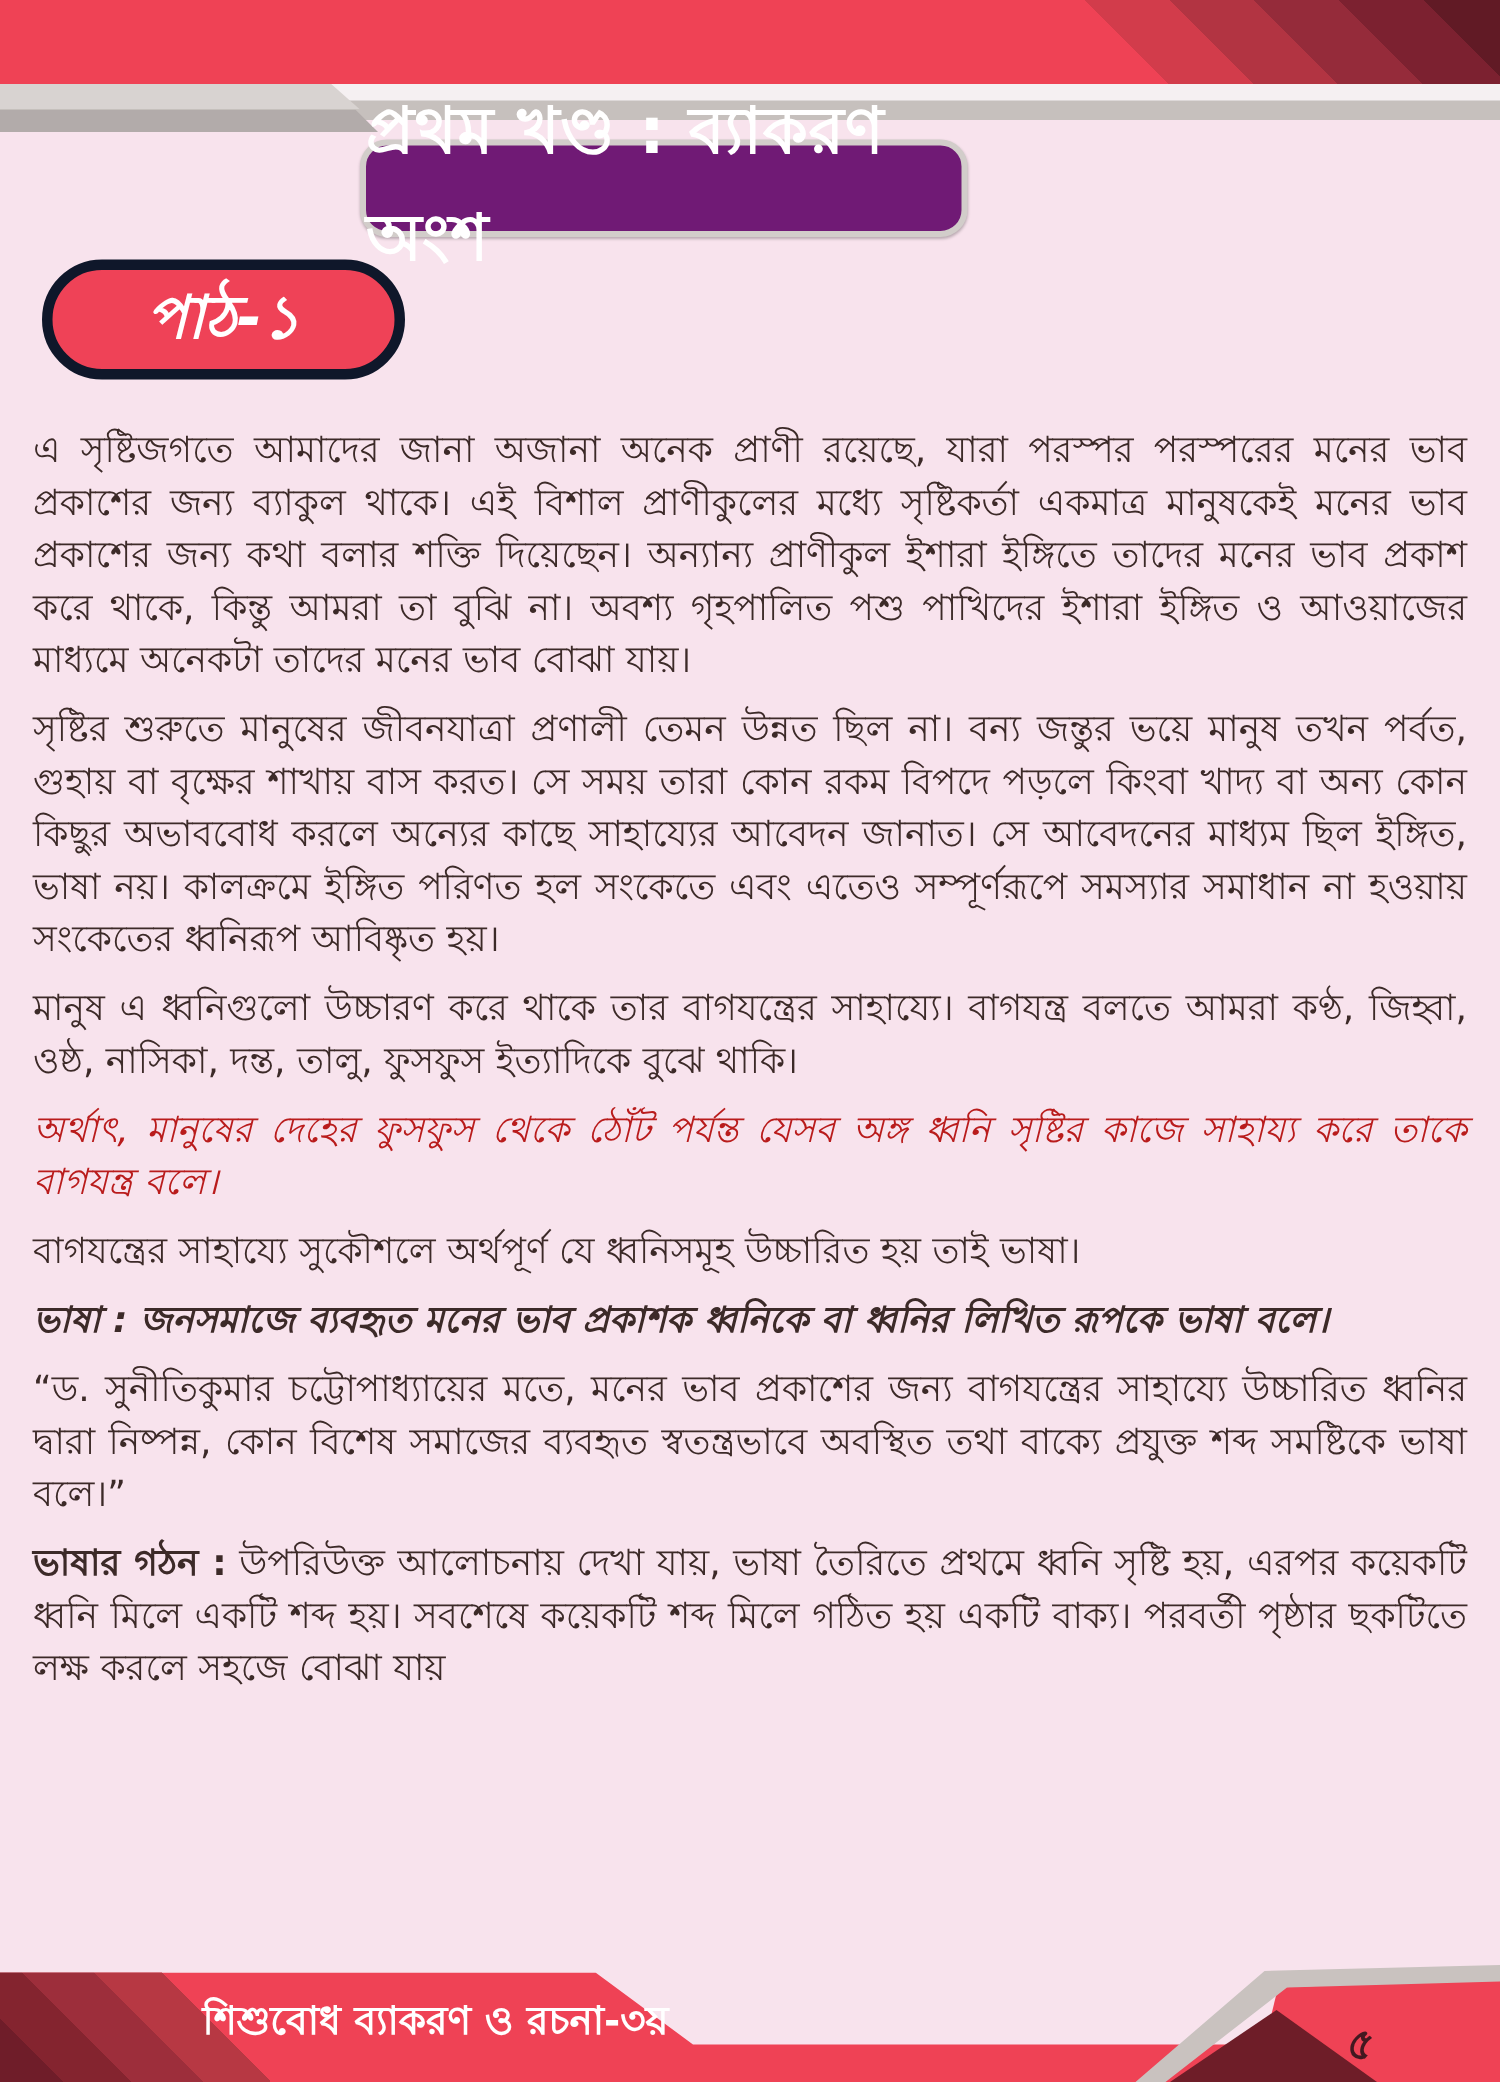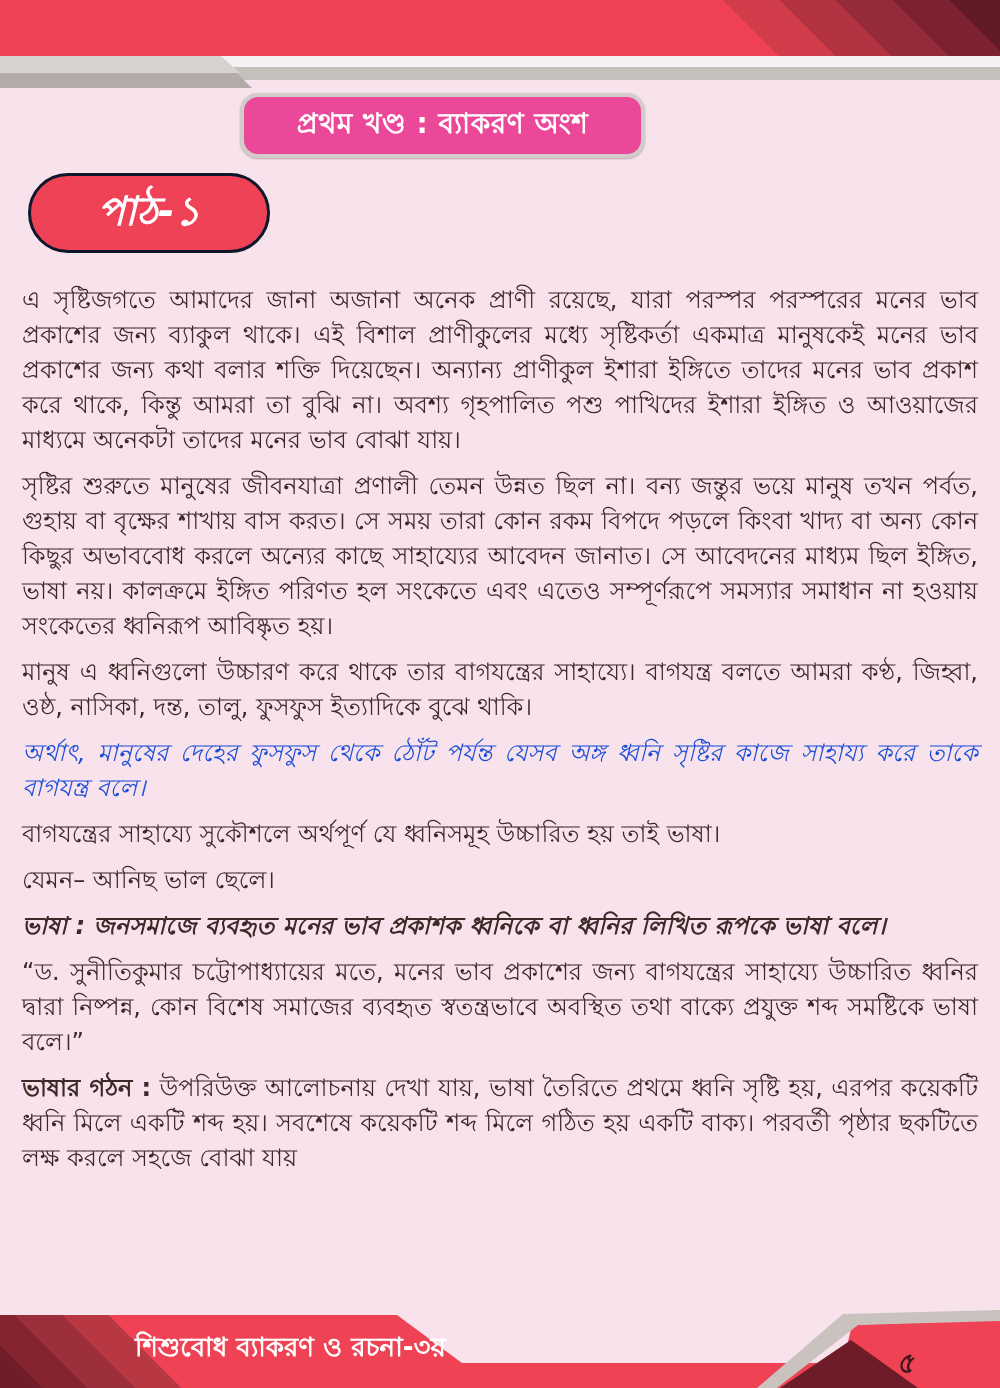--- a/index.html
+++ b/index.html
@@ -45,35 +45,35 @@
   }
   .gray-wedge-dark{
     position:absolute;left:0;top:73px;width:252px;height:15px;
     background:#b2abaa;
     clip-path:polygon(0 0,94% 0,100% 100%,0 100%);
   }
 
   
   .section-banner{
     position:absolute;left:240px;top:93px;width:405px;height:65px;
-    background:#ec4899;
+    background:#701a75;
     border:4px solid #d2cdca;
     border-radius:18px;
     box-sizing:border-box;
-    display:flex;align-items:center;justify-content:center;
-    color:#ffffff;font-size:28px;font-weight:bold;
+    display:flex;align-items:center;justify-content:flex-start;
+    color:#ffffff;font-size:43px;font-weight:bold;
     letter-spacing:.5px;
     box-shadow:0 1px 2px rgba(0,0,0,.25);
   }
 
   
   .lesson-badge{
     position:absolute;left:28px;top:173px;width:242px;height:80px;
     background:#ef4257;
-    border:3px solid #0f172a;
+    border:7px solid #0f172a;
     border-radius:42px;
     box-sizing:border-box;
     display:flex;align-items:center;justify-content:center;
     color:#fff;font-size:40px;font-weight:bold;font-style:italic;
   }
   .title-box{
     position:absolute;left:284px;top:170px;width:609px;height:84px;
     background:#fdfbfc;
     border:8px solid #ee4156;
     border-radius:40px;
@@ -84,21 +84,21 @@
 
   
   .body-text{
     position:absolute;left:22px;top:283px;width:956px;
     color:#3c2a28;
     font-size:24px;line-height:35px;
     text-align:justify;
   }
   .body-text p{margin:0 0 11px 0;}
   .para-red{
-    color:#1d4ed8;
+    color:#b91c1c;
     font-style:italic;
   }
   .para-def{
     font-weight:bold;font-style:italic;
   }
   .lead-bold{font-weight:bold;}
 
   
   .footer{
     position:absolute;left:0;top:1306px;width:940px;height:82px;
@@ -162,21 +162,20 @@
   <div class="lesson-badge">
     <span>পাঠ-১</span>
   </div>
 
   <div class="body-text">
     <p>এ সৃষ্টিজগতে আমাদের জানা অজানা অনেক প্রাণী রয়েছে, যারা পরস্পর পরস্পরের মনের ভাব প্রকাশের জন্য ব্যাকুল থাকে। এই বিশাল প্রাণীকুলের মধ্যে সৃষ্টিকর্তা একমাত্র মানুষকেই মনের ভাব প্রকাশের জন্য কথা বলার শক্তি দিয়েছেন। অন্যান্য প্রাণীকুল ইশারা ইঙ্গিতে তাদের মনের ভাব প্রকাশ করে থাকে, কিন্তু আমরা তা বুঝি না। অবশ্য গৃহপালিত পশু পাখিদের ইশারা ইঙ্গিত ও আওয়াজের মাধ্যমে অনেকটা তাদের মনের ভাব বোঝা যায়।</p>
     <p>সৃষ্টির শুরুতে মানুষের জীবনযাত্রা প্রণালী তেমন উন্নত ছিল না। বন্য জন্তুর ভয়ে মানুষ তখন পর্বত, গুহায় বা বৃক্ষের শাখায় বাস করত। সে সময় তারা কোন রকম বিপদে পড়লে কিংবা খাদ্য বা অন্য কোন কিছুর অভাববোধ করলে অন্যের কাছে সাহায্যের আবেদন জানাত। সে আবেদনের মাধ্যম ছিল ইঙ্গিত, ভাষা নয়। কালক্রমে ইঙ্গিত পরিণত হল সংকেতে এবং এতেও সম্পূর্ণরূপে সমস্যার সমাধান না হওয়ায় সংকেতের ধ্বনিরূপ আবিষ্কৃত হয়।</p>
     <p>মানুষ এ ধ্বনিগুলো উচ্চারণ করে থাকে তার বাগযন্ত্রের সাহায্যে। বাগযন্ত্র বলতে আমরা কণ্ঠ, জিহ্বা, ওষ্ঠ, নাসিকা, দন্ত, তালু, ফুসফুস ইত্যাদিকে বুঝে থাকি।</p>
     <p class="para-red">অর্থাৎ, মানুষের দেহের ফুসফুস থেকে ঠোঁট পর্যন্ত যেসব অঙ্গ ধ্বনি সৃষ্টির কাজে সাহায্য করে তাকে বাগযন্ত্র বলে।</p>
     <p>বাগযন্ত্রের সাহায্যে সুকৌশলে অর্থপূর্ণ যে ধ্বনিসমূহ উচ্চারিত হয় তাই ভাষা।</p>
-    <p>যেমন– আনিছ ভাল ছেলে।</p>
     <p class="para-def">ভাষা : জনসমাজে ব্যবহৃত মনের ভাব প্রকাশক ধ্বনিকে বা ধ্বনির লিখিত রূপকে ভাষা বলে।</p>
     <p>“ড. সুনীতিকুমার চট্টোপাধ্যায়ের মতে, মনের ভাব প্রকাশের জন্য বাগযন্ত্রের সাহায্যে উচ্চারিত ধ্বনির দ্বারা নিষ্পন্ন, কোন বিশেষ সমাজের ব্যবহৃত স্বতন্ত্রভাবে অবস্থিত তথা বাক্যে প্রযুক্ত শব্দ সমষ্টিকে ভাষা বলে।”</p>
     <p>
       <span class="lead-bold">ভাষার গঠন :</span><span> উপরিউক্ত আলোচনায় দেখা যায়, ভাষা তৈরিতে প্রথমে ধ্বনি সৃষ্টি হয়, এরপর কয়েকটি ধ্বনি মিলে একটি শব্দ হয়। সবশেষে কয়েকটি শব্দ মিলে গঠিত হয় একটি বাক্য। পরবর্তী পৃষ্ঠার ছকটিতে লক্ষ করলে সহজে বোঝা যায়</span>
     </p>
   </div>
 
   <div class="footer">
     <div class="footer-red"></div>
     <div class="footer-red-right"></div>

